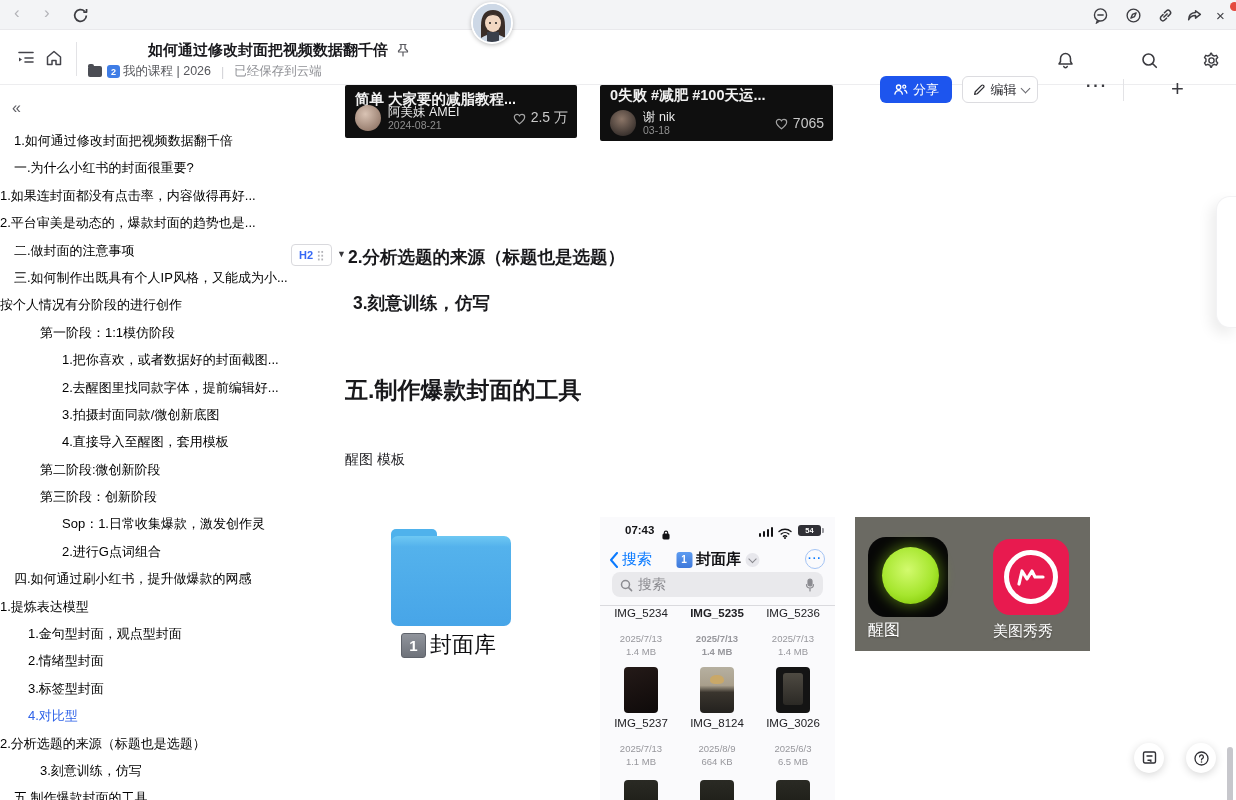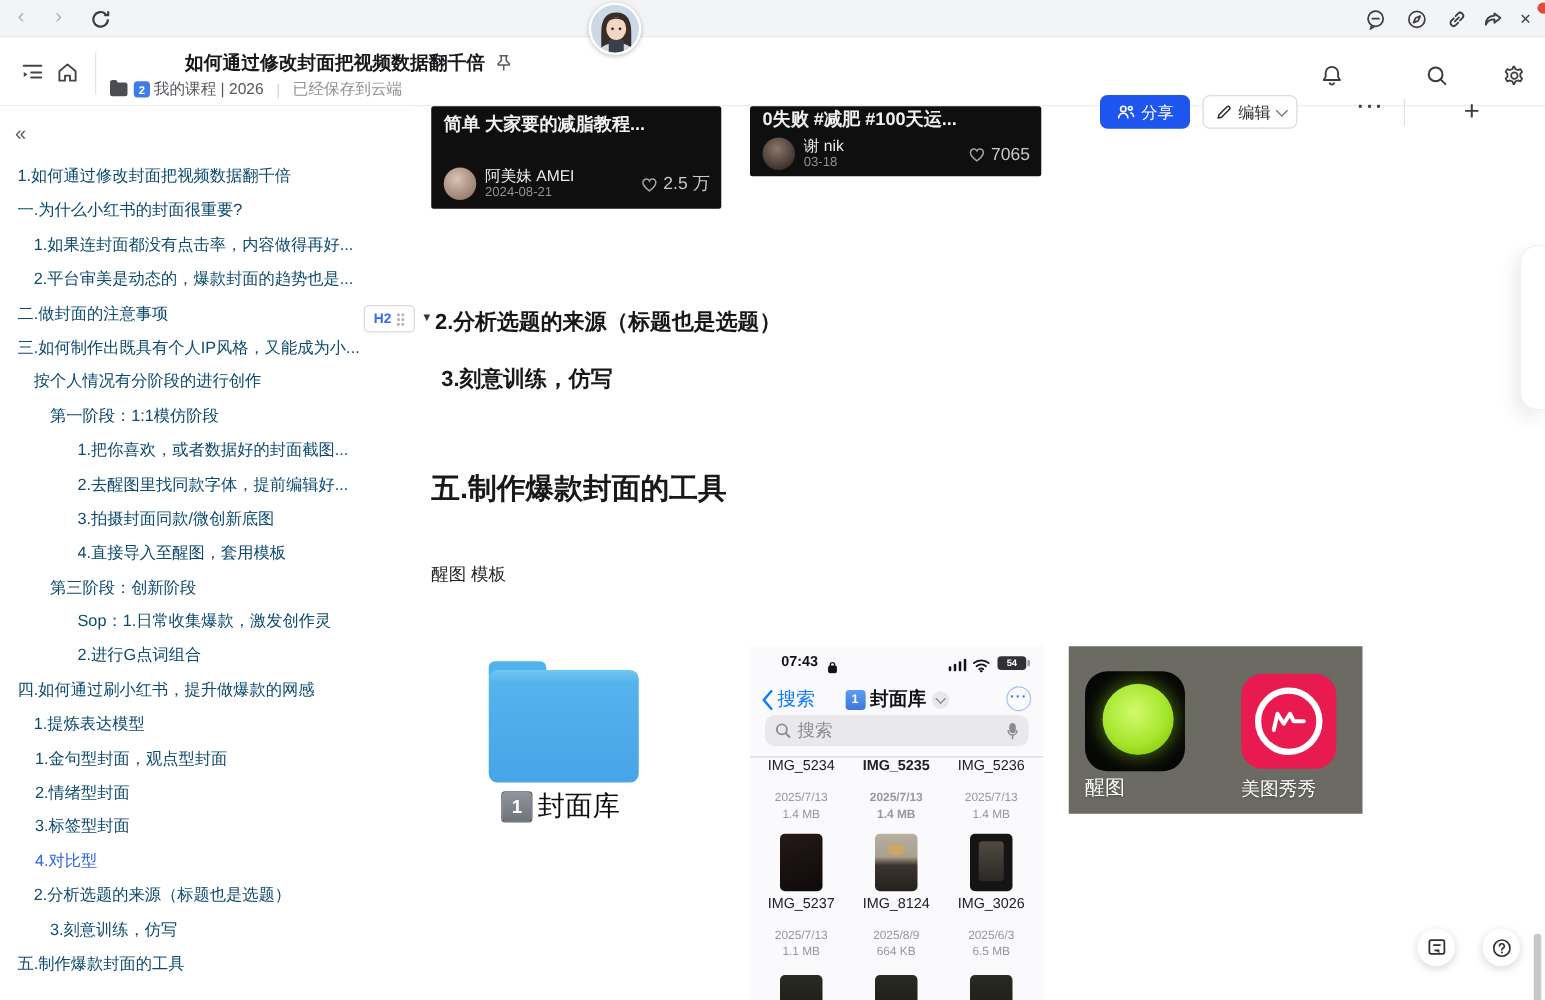--- a/index.html
+++ b/index.html
@@ -36,23 +36,23 @@
   .chev-down { width:7px; height:7px; border-right:1.5px solid #6a6a70; border-bottom:1.5px solid #6a6a70; transform:rotate(45deg); margin-top:-3px; }
   .tool-icon { position:absolute; top:50px; width:19px; height:19px; color:#3b3b40; cursor:pointer; }
   .tool-icon svg { width:100%; height:100%; }
   .more-dots { position:absolute; left:1086px; top:49px; font-size:16px; font-weight:700; letter-spacing:2px; color:#3b3b40; cursor:pointer; }
   .plus-glyph { position:absolute; left:1171px; top:46px; font-size:22px; font-weight:300; color:#3b3b40; cursor:pointer; }
 
   
   .sidebar { position:absolute; left:0; top:85px; width:330px; height:715px; background:#fff; overflow:hidden; }
   .collapse-glyph { position:absolute; left:12px; top:14px; font-size:16px; color:#5e5e64; cursor:pointer; }
   .toc { position:absolute; left:0; top:42px; width:330px; }
-  .toc-item { height:27.4px; line-height:27.4px; font-size:13px; color:#0c4a6e; white-space:nowrap; overflow:hidden; cursor:pointer; }
+  .toc-item { height:27.4px; line-height:27.4px; font-size:13px; color:#000000; white-space:nowrap; overflow:hidden; cursor:pointer; }
   .lv0 { padding-left:14px; }
-  .lv1 { padding-left:27px; }
+  .lv1 { }
   .lv2 { padding-left:40px; }
   .lv2b { padding-left:28px; }
   .lv3 { padding-left:62px; }
   .toc-item.active { color:#2e62e8; }
 
   
   .card { position:absolute; background:#0f0f0f; border-radius:2px; overflow:hidden; cursor:pointer; }
   .card-title { padding:5px 10px 0 10px; font-size:14.5px; font-weight:700; color:#f1f1f1; white-space:nowrap; }
   .card-meta { position:absolute; left:10px; right:9px; bottom:7px; display:flex; align-items:center; }
   .card-avatar { width:26px; height:26px; border-radius:50%; flex:0 0 26px; margin-right:7px; }
@@ -259,36 +259,37 @@
       <div class="toc-item lv1">1.如果连封面都没有点击率，内容做得再好...</div>
       <div class="toc-item lv1">2.平台审美是动态的，爆款封面的趋势也是...</div>
       <div class="toc-item lv0">二.做封面的注意事项</div>
       <div class="toc-item lv0">三.如何制作出既具有个人IP风格，又能成为小...</div>
       <div class="toc-item lv1">按个人情况有分阶段的进行创作</div>
       <div class="toc-item lv2">第一阶段：1:1模仿阶段</div>
       <div class="toc-item lv3">1.把你喜欢，或者数据好的封面截图...</div>
       <div class="toc-item lv3">2.去醒图里找同款字体，提前编辑好...</div>
       <div class="toc-item lv3">3.拍摄封面同款/微创新底图</div>
       <div class="toc-item lv3">4.直接导入至醒图，套用模板</div>
+      <div class="toc-item lv2">第二阶段:微创新阶段</div>
       <div class="toc-item lv2">第三阶段：创新阶段</div>
       <div class="toc-item lv3">Sop：1.日常收集爆款，激发创作灵</div>
       <div class="toc-item lv3">2.进行G点词组合</div>
       <div class="toc-item lv0">四.如何通过刷小红书，提升做爆款的网感</div>
       <div class="toc-item lv1">1.提炼表达模型</div>
       <div class="toc-item lv2b">1.金句型封面，观点型封面</div>
       <div class="toc-item lv2b">2.情绪型封面</div>
       <div class="toc-item lv2b">3.标签型封面</div>
       <div class="toc-item lv2b active">4.对比型</div>
       <div class="toc-item lv1">2.分析选题的来源（标题也是选题）</div>
       <div class="toc-item lv2">3.刻意训练，仿写</div>
       <div class="toc-item lv0">五.制作爆款封面的工具</div>
     </div>
   </div>
 
-  <div class="card" style="left:345px; top:85px; width:232px; height:82px;">
+  <div class="card" style="left:345px; top:85px; width:232px; height:53px;">
     <div class="card-title">简单 大家要的减脂教程...</div>
     <div class="card-meta">
       <span class="card-avatar" style="background:radial-gradient(circle at 40% 35%,#d9c3b4,#9c8273 70%,#6e5a4e);"></span>
       <span>
           <span class="cm-name" style="display:block;">阿美妹 AMEI</span>
       <span class="cm-date" style="display:block;">2024-08-21</span>
         </span>
       <span class="cm-likes">
           <span class="heart"><svg viewBox="0 0 16 16" fill="none" stroke="currentColor" stroke-width="1.3">
               <path d="M8 13.5C4.5 11 2.5 8.8 2.5 6.4 2.5 4.8 3.8 3.5 5.4 3.5 6.5 3.5 7.5 4.1 8 5c.5-.9 1.5-1.5 2.6-1.5 1.6 0 2.9 1.3 2.9 2.9 0 2.4-2 4.6-5.5 7.1z"></path>

